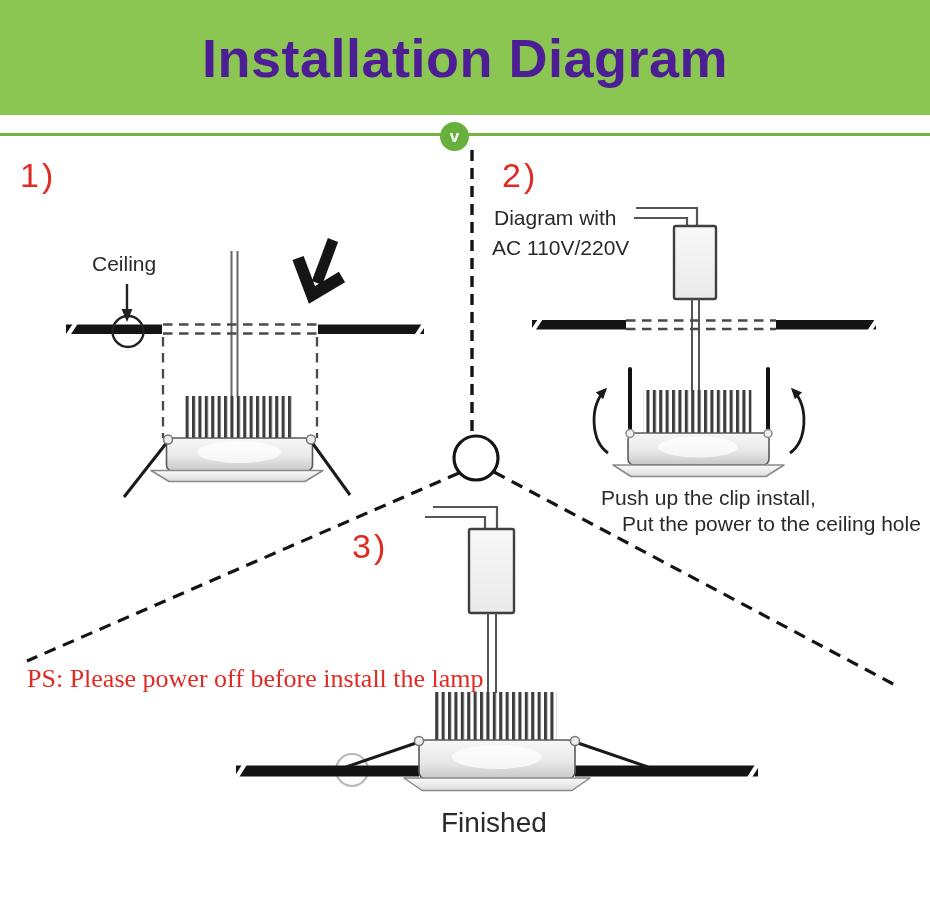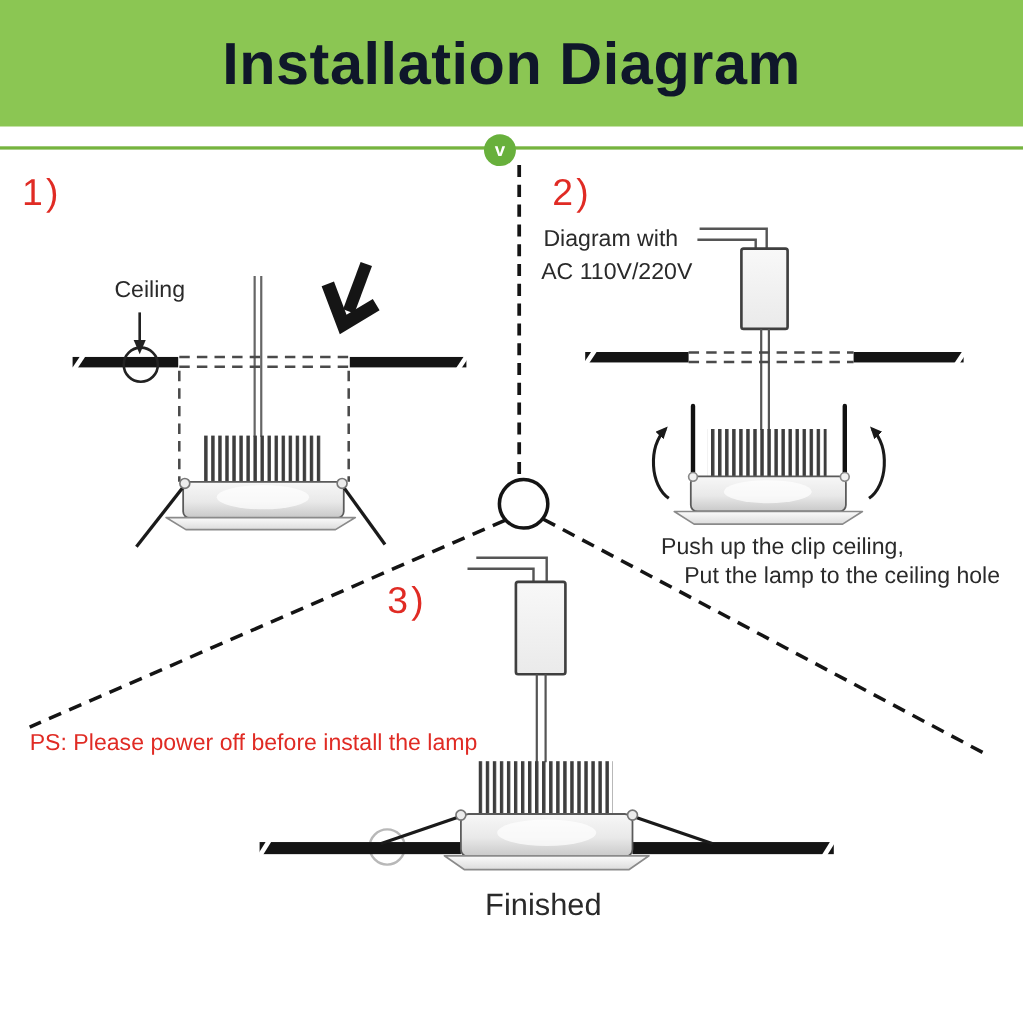--- a/index.html
+++ b/index.html
@@ -13,36 +13,36 @@
   html,body{width:930px;height:920px;background:#ffffff;overflow:hidden;}
   body{font-family:"Liberation Sans","DejaVu Sans",sans-serif;color:var(--ink);}
   #canvas{position:relative;width:930px;height:920px;background:#fff;}
 
   .banner{
     position:absolute;left:0;top:0;width:930px;height:115px;
     background:var(--banner-green);
     display:flex;align-items:center;justify-content:center;
   }
   .banner h1{
-    color:#0f172a;font-size:54px;font-weight:bold;letter-spacing:0.5px;white-space:nowrap;
+    color:#4c1d95;font-size:54px;font-weight:bold;letter-spacing:0.5px;white-space:nowrap;
   }
   .rule{
     position:absolute;left:0;top:133px;width:930px;height:3px;
     background:var(--rule-green);
   }
   .badge{
     position:absolute;left:440px;top:122px;width:29px;height:29px;border-radius:50%;
     background:var(--badge-green);color:#fff;font-size:17px;font-weight:bold;
     display:flex;align-items:center;justify-content:center;z-index:3;
   }
   svg.diagram{position:absolute;left:0;top:0;z-index:1;}
 
   .lbl{position:absolute;font-size:21px;color:var(--ink);white-space:nowrap;z-index:2;}
   .num{position:absolute;font-size:34px;color:var(--accent-red);white-space:nowrap;z-index:2;letter-spacing:3px;}
-  .warn{position:absolute;font-size:21px;color:var(--accent-red);white-space:nowrap;z-index:2;}
+  .warn{position:absolute;font-size:26px;color:var(--accent-red);white-space:nowrap;z-index:2;font-family:Liberation Serif, serif;}
 </style>
 </head>
 <body>
 
 <div id="canvas">
 
   <div class="banner">
     <h1>Installation Diagram</h1>
   </div>
   <div class="rule"></div>
@@ -158,25 +158,25 @@
         <path d="M404,778 L590,778 L572,790.5 L422,790.5 Z" fill="url(#trimGrad)" stroke="#8a8a8a" stroke-width="1.5" stroke-linejoin="round"></path>
         <line x1="419" y1="742" x2="346" y2="767" stroke="#1a1a1a" stroke-width="3"></line>
         <line x1="575" y1="742" x2="648" y2="767" stroke="#1a1a1a" stroke-width="3"></line>
         <circle cx="419" cy="741" r="4.5" fill="#ececec" stroke="#777" stroke-width="1.5"></circle>
         <circle cx="575" cy="741" r="4.5" fill="#ececec" stroke="#777" stroke-width="1.5"></circle>
       </g>
     </g>
   </svg>
 
   <div class="num" style="left:20px;top:156px;">1)</div>
-  <div class="lbl" style="left:92px;top:252px;margin-left:12px;">Ceiling</div>
+  <div class="lbl" style="left:92px;top:252px;">Ceiling</div>
 
   <div class="num" style="left:502px;top:156px;">2)</div>
   <div class="lbl" style="left:494px;top:206px;">Diagram with</div>
   <div class="lbl" style="left:492px;top:236px;">AC 110V/220V</div>
-  <div class="lbl" style="left:601px;top:486px;">Push up the clip ceiling,</div>
-  <div class="lbl" style="left:622px;top:512px;">Put the lamp to the ceiling hole</div>
+  <div class="lbl" style="left:601px;top:486px;">Push up the clip install,</div>
+  <div class="lbl" style="left:622px;top:512px;">Put the power to the ceiling hole</div>
 
   <div class="num" style="left:352px;top:527px;">3)</div>
   <div class="warn" style="left:27px;top:664px;">PS: Please power off before install the lamp</div>
   <div class="lbl" style="left:441px;top:807px;font-size:28px;">Finished</div>
 
 </div>
 
 </body></html>

